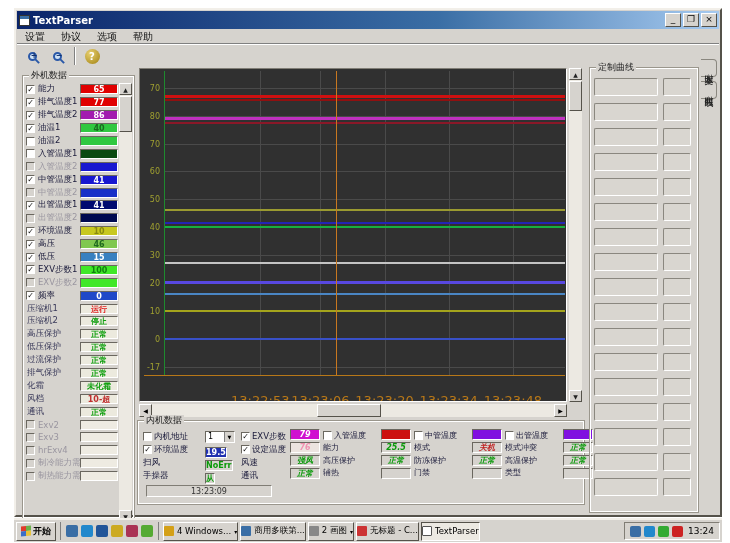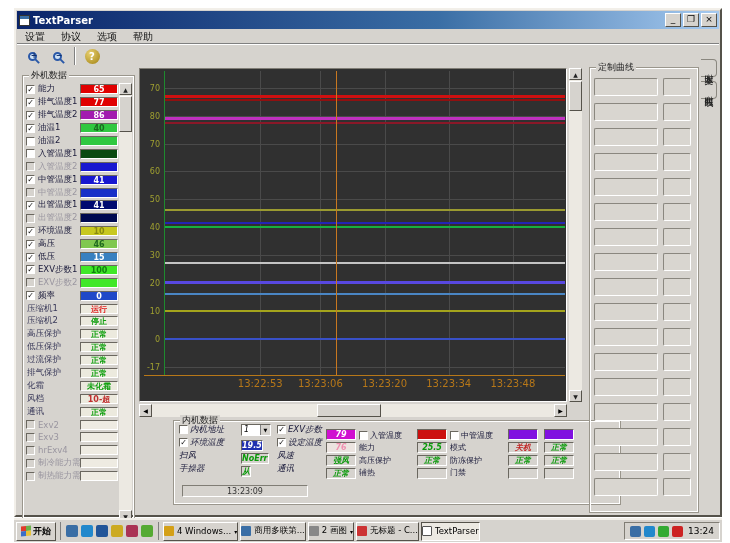--- a/index.html
+++ b/index.html
@@ -52,38 +52,38 @@
   
   .chart { position:absolute; left:122px; top:1px; width:428px; height:334px; overflow:hidden;
     border-top:1px solid #807d75; border-left:1px solid #807d75; border-right:1px solid #fff; border-bottom:1px solid #fff; }
   .chart .ylab { position:absolute; left:0; top:2px; bottom:26px; width:22px; }
   .chart .ylab span { position:absolute; right:2px; transform:translateY(-50%); font-size:8px; }
   .chart .plot { position:absolute; left:24px; right:1px; top:2px; bottom:26px; }
   .gridh, .chart-line { position:absolute; left:0; right:0; }
   .gridv { position:absolute; top:0; bottom:0; width:1px; }
   .xaxis { position:absolute; left:24px; right:1px; bottom:2px; height:24px; }
   .xaxis .base { position:absolute; left:-20px; right:0; top:0; height:1px; }
-  .xaxis span { position:absolute; top:3px; transform:translateX(-50%); font-size:10px; }
+  .xaxis span { position:absolute; top:18px; transform:translateX(-50%); font-size:13px; }
   .chart-vscroll { position:absolute; left:552px; top:1px; width:13px; height:334px; background:#ece9e2; }
   .chart-hscroll { position:absolute; left:122px; top:337px; width:428px; height:13px; background:#ece9e2; }
   .hbtn { position:absolute; top:0; width:13px; height:13px; background:#d6d3ce; font-size:6px; text-align:center; line-height:12px;
     border-top:1px solid #fff; border-left:1px solid #fff; border-right:1px solid #55524a; border-bottom:1px solid #55524a; }
   
   .rightpanel { left:572px; top:0px; width:110px; height:446px; }
   .slot-row { display:flex; gap:5px; margin:0 0 7px 4px; }
   .slot { height:18px; background:#d9d6d0; border-top:1px solid #8a877f; border-left:1px solid #8a877f; border-right:1px solid #fff; border-bottom:1px solid #fff; border-radius:2px; }
   .slot.wide { width:64px; }
   .slot.small { width:28px; }
   .slots-wrap { position:absolute; top:10px; left:0; right:0; bottom:2px; overflow:hidden; }
   .side-tabs { position:absolute; left:684px; top:-8px; width:16px; }
   .side-tab { writing-mode:vertical-rl; font-size:9px; color:#222; background:#d6d3ce; padding:6px 1px; margin-bottom:4px;
     border:1px solid #8a877f; border-left:none; border-radius:0 4px 4px 0; letter-spacing:1px; }
   
-  .indoor { left:120px; top:353px; width:448px; height:85px;margin-left:36px; }
-  .in-left { position:absolute; left:5px; top:2px; width:150px;font-style:italic; }
+  .indoor { left:120px; top:353px; width:448px; height:85px; }
+  .in-left { position:absolute; left:5px; top:9px; width:150px; }
   .in-row { display:flex; align-items:center; height:13px; }
   .in-label { font-size:8.5px; color:#1a1a3a; white-space:nowrap; }
   .in-cell-a { width:62px; display:flex; align-items:center; }
   .in-cell-b { width:32px; }
   .in-cell-c { width:56px; display:flex; align-items:center; padding-left:4px; }
   .in-badge { width:30px; height:11px; font-size:8px; font-weight:bold; text-align:center; line-height:10px;
     border-top:1px solid #6a675f; border-left:1px solid #6a675f; border-right:1px solid #fff; border-bottom:1px solid #fff; }
   .dropdown { width:30px; height:12px; background:#fff; display:flex; font-size:8px;
     border-top:1px solid #6a675f; border-left:1px solid #6a675f; border-right:1px solid #fff; border-bottom:1px solid #fff; }
   .dropdown .val { flex:1; padding-left:2px; line-height:10px; }
@@ -476,20 +476,35 @@
               </div>
             </div>
           </div>
           <div class="stack">
             <div class="badges">
               <div class="in-badge" style="background: rgb(128, 16, 224); color: rgb(255, 255, 255);"></div>
               <div class="in-badge" style="background: rgb(214, 211, 206); color: rgb(192, 32, 32);">关机</div>
               <div class="in-badge" style="background: rgb(214, 211, 206); color: rgb(10, 154, 10);">正常</div>
               <div class="in-badge" style="background: rgb(214, 211, 206); color: rgb(85, 85, 85);"></div>
             </div>
+            <div class="labels">
+              <div class="in-row">
+                <span class="cb" style="margin-right: 2px;"></span>
+                <span class="in-label">出管温度</span>
+              </div>
+              <div class="in-row">
+                <span class="in-label">模式冲突</span>
+              </div>
+              <div class="in-row">
+                <span class="in-label">高温保护</span>
+              </div>
+              <div class="in-row">
+                <span class="in-label">类型</span>
+              </div>
+            </div>
           </div>
           <div class="stack">
             <div class="badges">
               <div class="in-badge" style="background: rgb(128, 16, 224); color: rgb(255, 255, 255);"></div>
               <div class="in-badge" style="background: rgb(214, 211, 206); color: rgb(10, 154, 10);">正常</div>
               <div class="in-badge" style="background: rgb(214, 211, 206); color: rgb(10, 154, 10);">正常</div>
               <div class="in-badge" style="background: rgb(214, 211, 206); color: rgb(85, 85, 85);"></div>
             </div>
           </div>
         </div>

